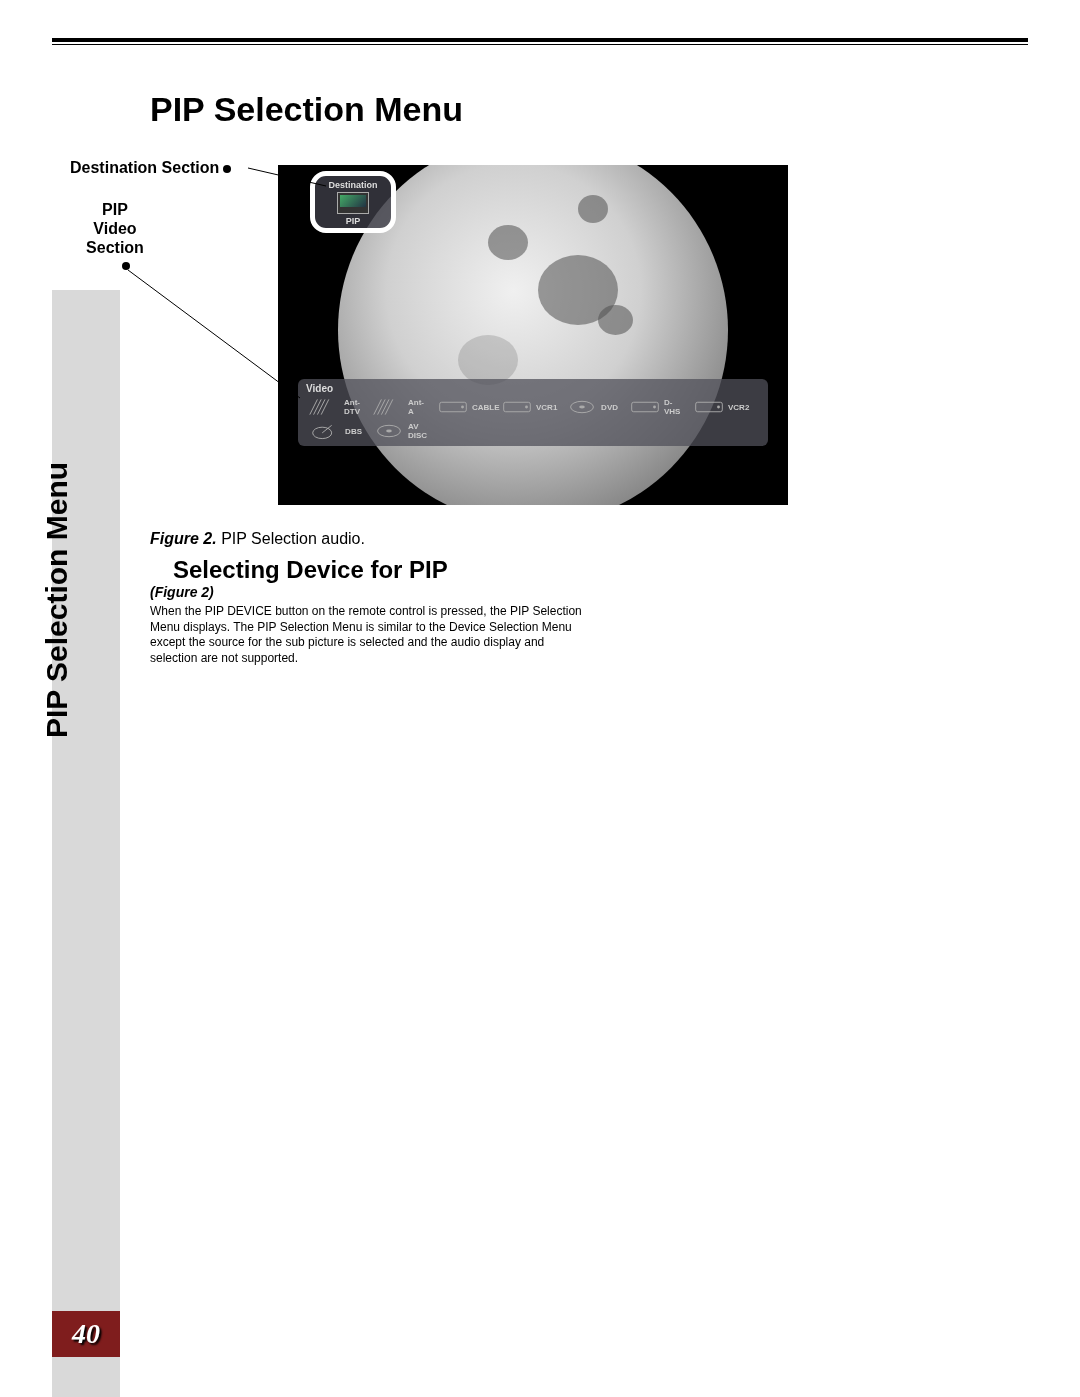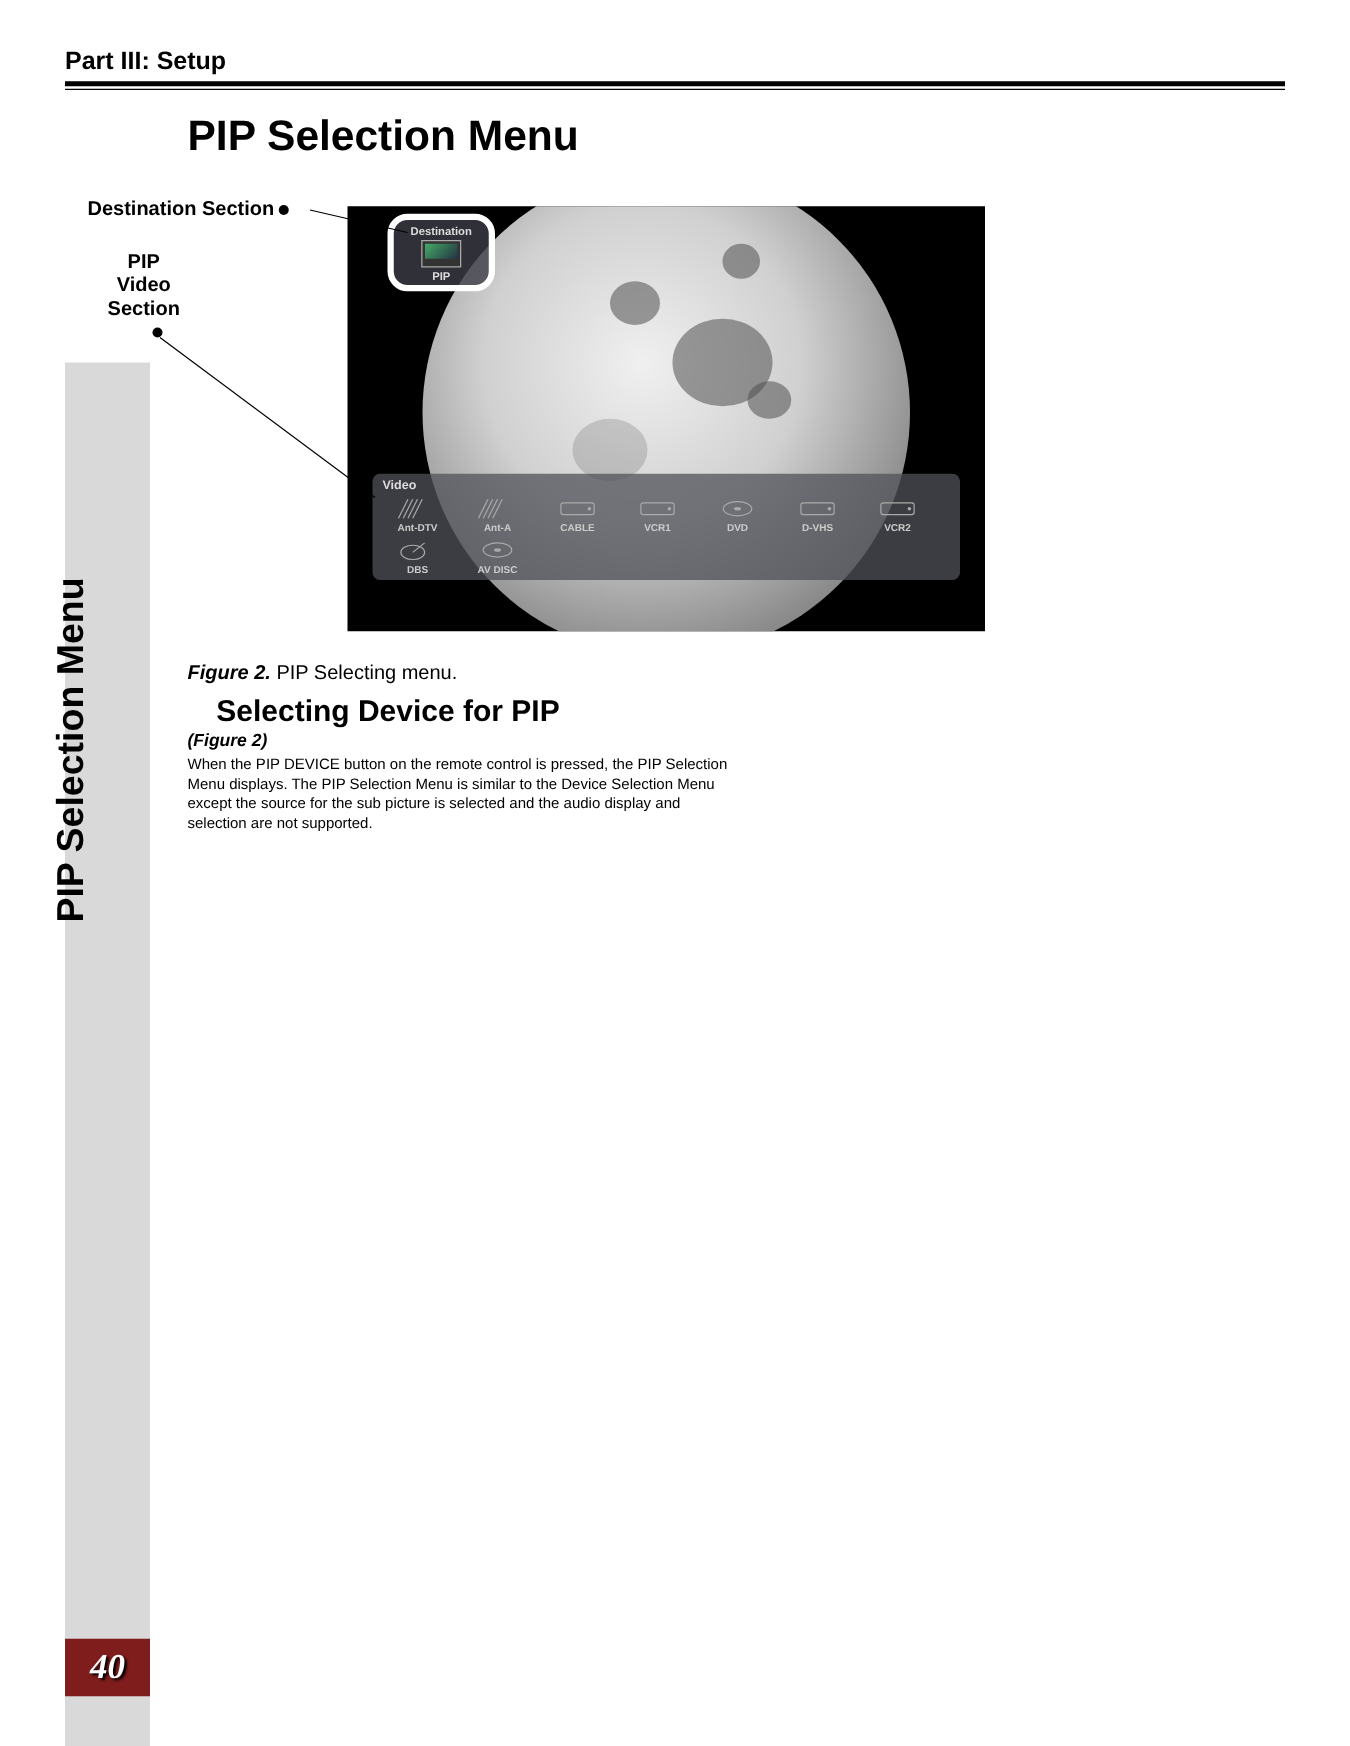--- a/index.html
+++ b/index.html
@@ -117,21 +117,21 @@
     top:214px;
     background: rgba(80,80,90,0.75);
     border-radius:6px;
     padding:4px 8px 4px 8px;
   }
   .video-title { color:#ddd; font-size:10px; font-weight:bold; margin-bottom:2px;}
   .video-row { display:flex; gap:8px; }
   .video-item {
     flex: 0 0 auto;
     width:56px;
-    display:flex; flex-direction:column; align-items:center;
+    display:flex; align-items:center;
     color:#ccc; font-size:8px; font-weight:bold;
   }
   .vicon {
     width:40px; height:22px;
     display:flex; align-items:center; justify-content:center;
     color:#999;
   }
   .vicon svg { width:38px; height:20px; }
   .caption {
     position:absolute;
@@ -160,21 +160,20 @@
     font-size:12px;
     line-height:1.3;
   }
   
   .callouts { position:absolute; top:0; left:0; width:1080px; height:800px; pointer-events:none; }
 </style>
 </head>
 <body>
 
 <div class="header-bar">
-  <div class="part-label">Part III: Setup</div>
   <hr class="hr1">
   <hr class="hr2">
 </div>
 
 <div class="page-title">PIP Selection Menu</div>
 
 <div class="side-tab-bg"></div>
 <div class="side-tab-text">PIP Selection Menu</div>
 <div class="page-badge">40</div>
 
@@ -299,18 +298,18 @@
   </div>
 </div>
 
 <svg class="callouts">
   <line x1="248" y1="168" x2="326" y2="186" stroke="#000" stroke-width="1"></line>
   <line x1="128" y1="270" x2="300" y2="398" stroke="#000" stroke-width="1"></line>
 </svg>
 
 <div class="caption">
   <span class="figlabel">Figure 2.</span>
-  <span>PIP Selecting menu.</span>
+  <span>PIP Selection audio.</span>
 </div>
 
 <div class="subheading">Selecting Device for PIP</div>
 <div class="subref">(Figure 2)</div>
 <div class="bodytext">When the PIP DEVICE button on the remote control is pressed, the PIP Selection Menu displays.  The PIP Selection Menu is similar to the Device Selection Menu except the source for the sub picture is selected and the audio display and selection are not supported.</div>
 
 </body></html>

